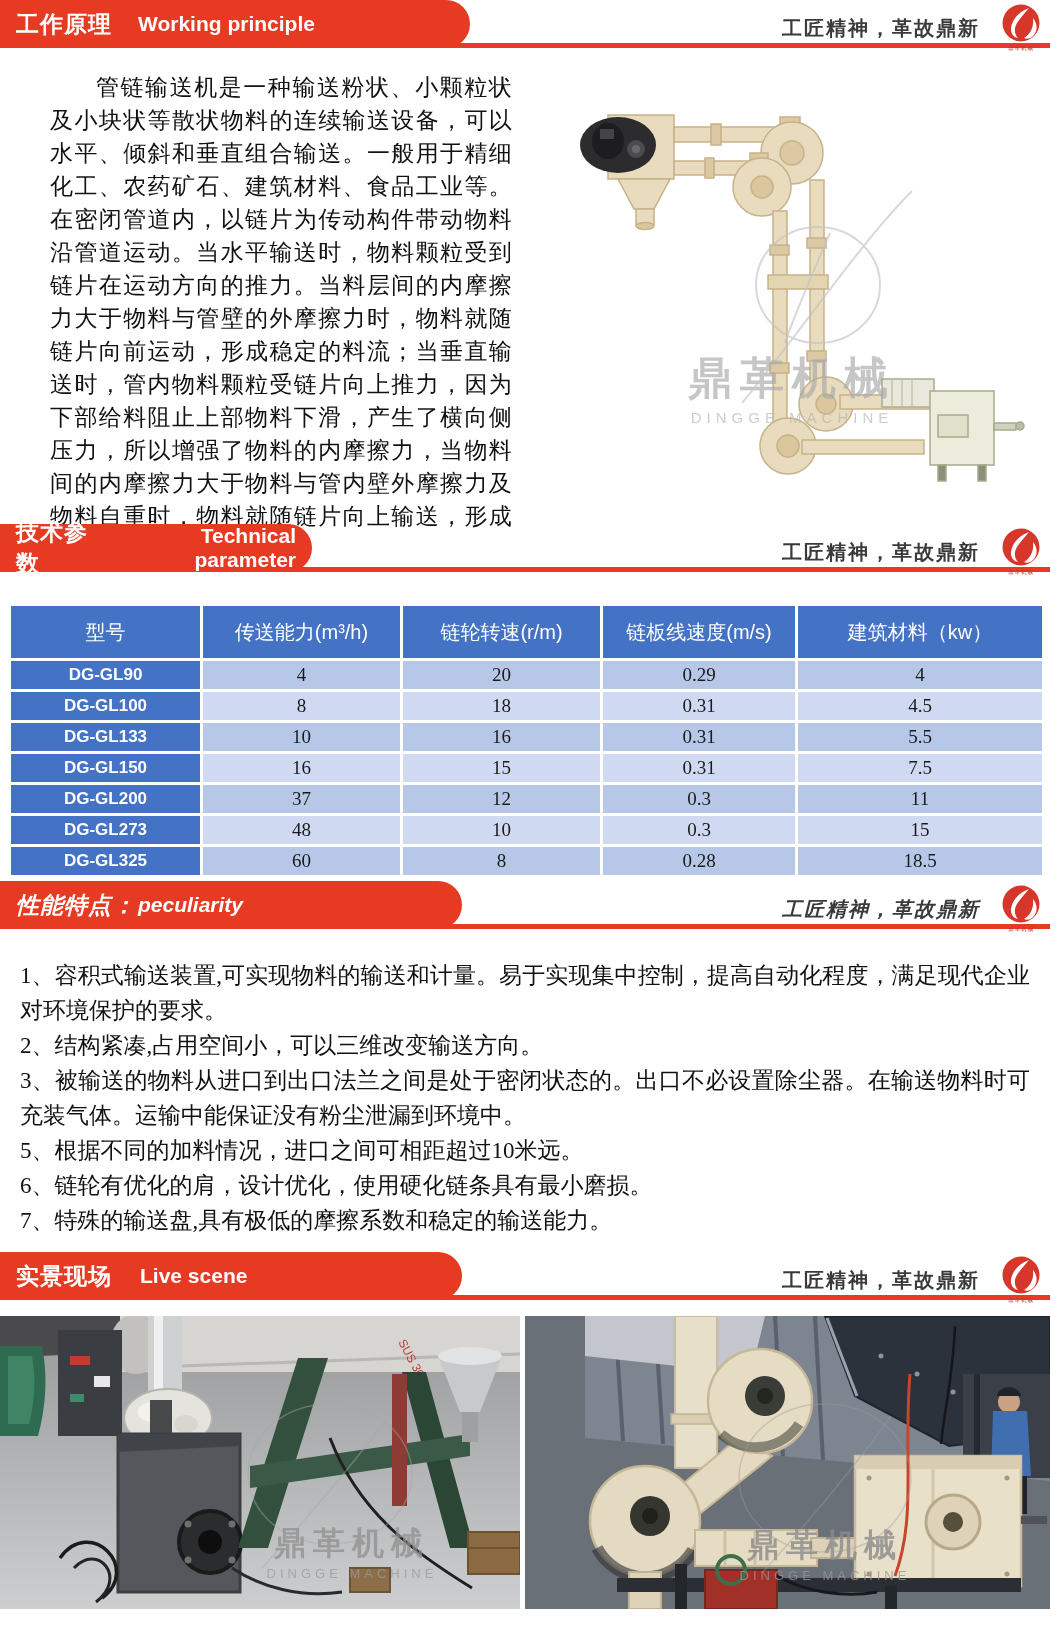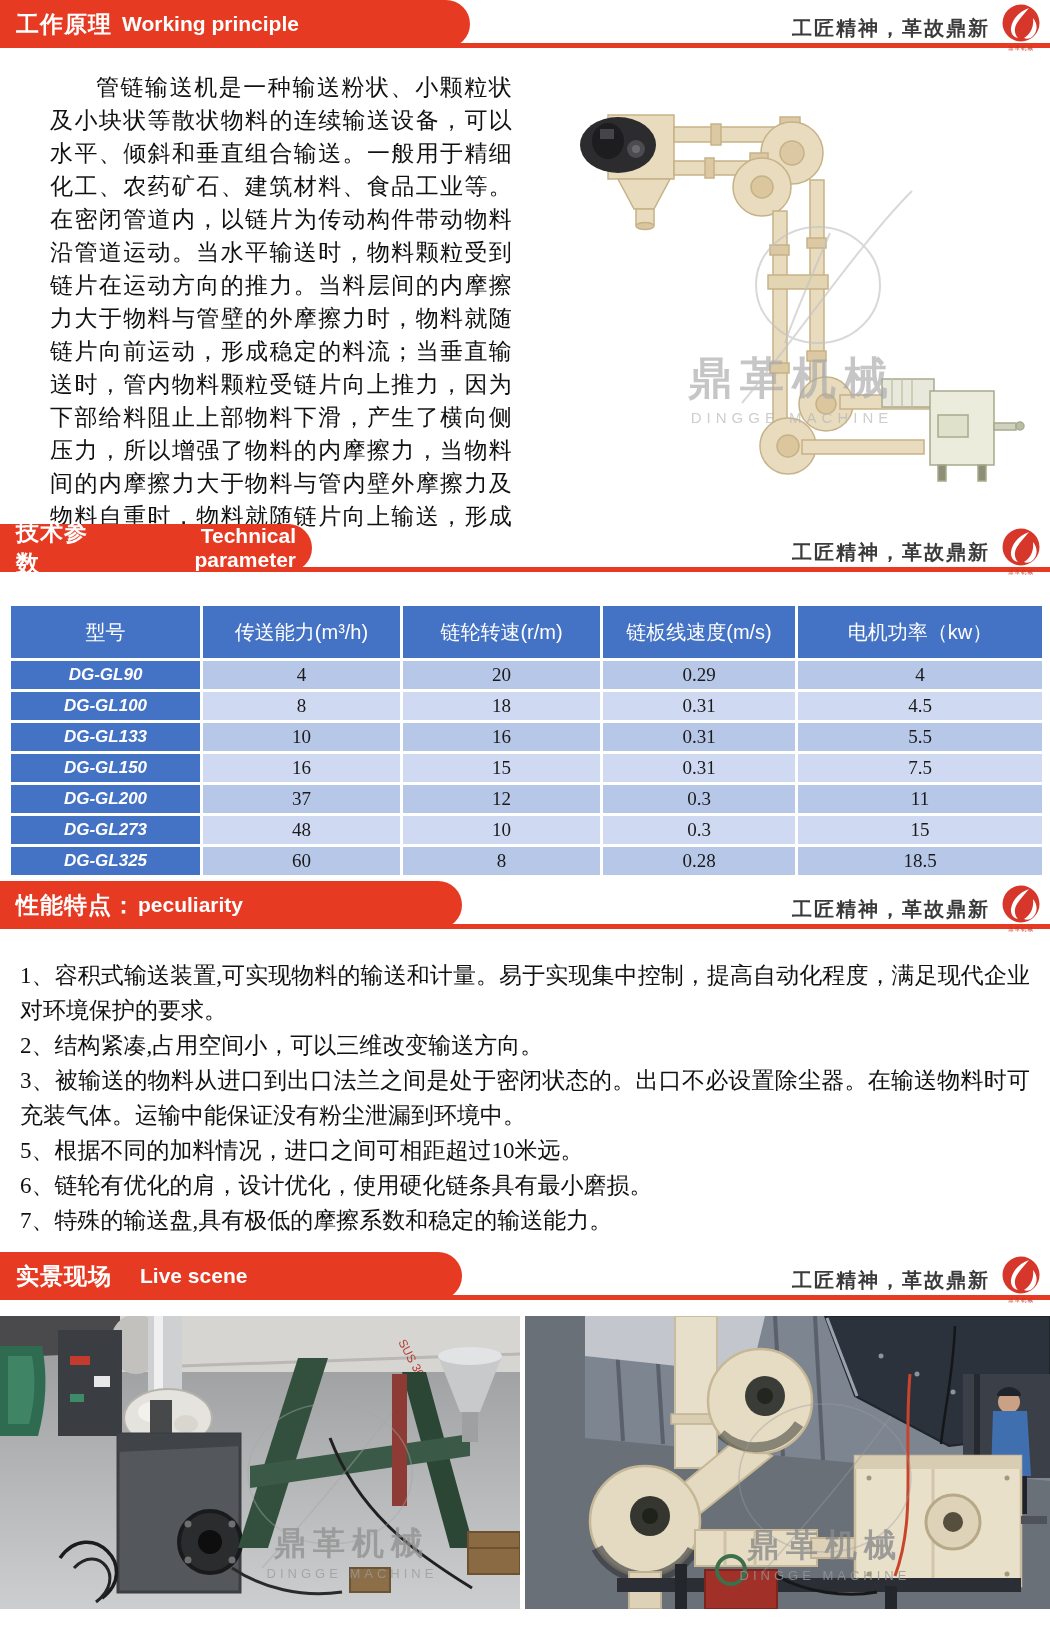--- a/index.html
+++ b/index.html
@@ -6,41 +6,41 @@
   body{width:1050px;font-family:"Liberation Sans","DejaVu Sans",sans-serif;-webkit-font-smoothing:antialiased;}
   .page{width:1050px;height:1645px;overflow:hidden;background:#fff;position:relative;}
 
   
   .banner{position:relative;height:55px;}
   .banner .underline{position:absolute;left:0;right:0;top:43px;height:5px;background:var(--accent);}
   .banner .pill{position:absolute;left:0;top:0;height:48px;background:var(--accent);
     border-radius:0 26px 26px 0;display:flex;align-items:center;padding:0 16px;color:#fff;box-sizing:border-box;}
   .banner .pill .zh{font-size:23px;font-weight:bold;letter-spacing:1px;}
   .banner .pill .en{font-size:21px;font-weight:bold;margin-left:10px;text-align:right;}
-  .banner.b1 .pill{width:470px;}
+  .banner.b1 .pill{width:470px;gap:16px;}
   .banner.b2 .pill{width:312px;}
   .banner.b3 .pill{width:462px;}
   .banner.b3 .pill .en{margin-left:2px;}
   .banner.b4 .pill{width:462px;}
   .banner.b4 .pill .en{margin-left:28px;}
-  .banner .corner{position:absolute;right:8px;top:4px;display:flex;align-items:center;gap:10px;}
+  .banner .corner{position:absolute;right:8px;top:4px;display:flex;align-items:center;gap:20px;}
   .banner .slogan{font-size:20px;font-weight:bold;color:#3a3a3a;letter-spacing:2px;}
 
   
   .sec-working{display:flex;height:469px;}
   .wp-text{width:512px;box-sizing:border-box;padding:16px 4px 0 10px;
     font-family:"Liberation Serif","DejaVu Serif",serif;font-size:23px;line-height:33px;
     color:#111;text-align:justify;text-indent:46px;letter-spacing:.2px;margin-left:40px;}
   .wp-figure{width:538px;box-sizing:border-box;padding:8px 0 0 14px;}
 
   
   .param-table{width:1034px;margin:24px 8px 0;border-collapse:collapse;table-layout:fixed;}
   .param-table td,.param-table th{border:3px solid #fff;text-align:center;vertical-align:middle;padding:0;}
   .param-table thead th{background:var(--tbl-head);color:#fff;font-weight:normal;font-size:20px;height:52px;font-family:"Liberation Sans",sans-serif;}
-  .param-table td.model{background:var(--tbl-head);color:#fff;font-weight:bold;font-size:17px;height:28px;font-family:"Liberation Sans",sans-serif;font-style:italic;}
+  .param-table td.model{background:var(--tbl-head);color:#fff;font-weight:bold;font-size:17px;height:28px;font-family:"Liberation Sans",sans-serif;}
   .param-table td.val{font-size:19px;color:#1a1a1a;font-family:"Liberation Serif",serif;}
   .param-table tr.odd  td.val{background:var(--tbl-row-a);}
   .param-table tr.even td.val{background:var(--tbl-row-b);}
 
   
   .features{margin:8px;padding:14px 12px 6px;list-style:none;
     font-family:"Liberation Serif","DejaVu Serif",serif;font-size:23px;line-height:35px;color:#111;text-align:justify;}
   .features li{margin:0;}
 
   
@@ -170,21 +170,21 @@
         <col style="width:200px">
         <col style="width:195px">
         <col style="width:247px">
       </colgroup>
     <thead>
       <tr>
         <th>型号</th>
         <th>传送能力(m³/h)</th>
         <th>链轮转速(r/m)</th>
         <th>链板线速度(m/s)</th>
-        <th>电机功率（kw）</th>
+        <th>建筑材料（kw）</th>
       </tr>
     </thead>
     <tbody>
       <tr class="odd">
         <td class="model">DG-GL90</td>
         <td class="val">4</td>
         <td class="val">20</td>
         <td class="val">0.29</td>
         <td class="val">4</td>
       </tr>
@@ -226,21 +226,21 @@
       <tr class="odd">
         <td class="model">DG-GL325</td>
         <td class="val">60</td>
         <td class="val">8</td>
         <td class="val">0.28</td>
         <td class="val">18.5</td>
       </tr>
     </tbody>
   </table>
 
-  <div class="banner b3" style="margin-top:3px;">
+  <div class="banner b3" style="margin-top:3px;font-style:italic;">
     <div class="underline"></div>
     <div class="pill">
       <span class="zh">性能特点：</span>
       <span class="en">peculiarity</span>
     </div>
     <div class="corner">
       <span class="slogan">工匠精神，革故鼎新</span>
       <svg width="42" height="48" viewBox="0 0 42 48">
         <circle cx="21" cy="19" r="18.5" fill="#d6372a"></circle>
         <path d="M29 4C18 8 12 16 11 24c-.5 5 2 9 7 10-4-4-4-10-1-15 3-5 8-10 12-15Z" fill="#fff"></path>

